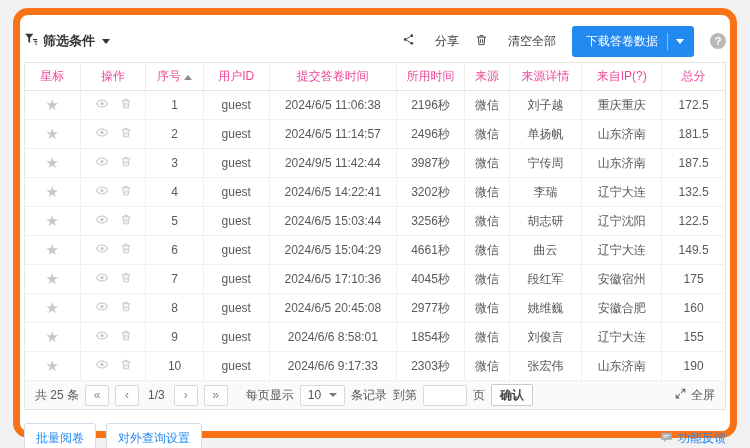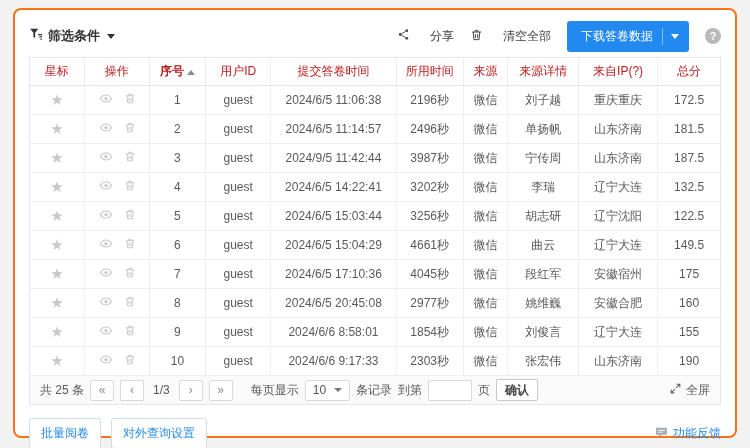--- a/index.html
+++ b/index.html
@@ -1,49 +1,49 @@
 <!DOCTYPE html>
 <html><head>
 <meta charset="utf-8">
 <style>
   * { margin:0; padding:0; box-sizing:border-box; }
   html,body { width:750px; height:448px; overflow:hidden;
     font-family:"Liberation Sans","DejaVu Sans",sans-serif; background:#f2f2f2; }
-  .card { margin:8px 13px; background:#fff; border:2px solid #f97316;
-    border-radius:8px; padding:12px 14px 12px; height:430px; }
+  .card { margin:8px 13px; background:#fff; border:7px solid #f97316;
+    border-radius:15px; padding:12px 4px 12px; height:430px; }
 
   
   .toolbar { display:flex; align-items:center; height:28px; margin-bottom:7px; }
   .tb-left { display:flex; align-items:center; gap:5px; cursor:pointer; }
   .tb-left .label { font-size:13px; font-weight:bold; color:#333; }
   .caret-down { width:0; height:0; border-left:4px solid transparent;
     border-right:4px solid transparent; border-top:5px solid #333; margin-left:2px; }
   .tb-right { margin-left:auto; display:flex; align-items:center; gap:16px; }
   .tb-item { display:flex; align-items:center; gap:20px; font-size:12px; color:#404040; cursor:pointer; }
   .btn-download { display:flex; align-items:center; background:#2289f0; color:#fff;
     font-size:12px; border:none; border-radius:3px; padding:7px 10px 7px 14px; cursor:pointer; }
   .btn-download .txt { padding-right:9px; border-right:1px solid rgba(255,255,255,.45);text-align:center; }
   .btn-download .caret { width:0; height:0; border-left:4px solid transparent;
     border-right:4px solid transparent; border-top:5px solid #fff; margin-left:8px; }
   .help { width:16px; height:16px; border-radius:50%; background:#b9b9b9; color:#fff;
     font-size:11px; font-weight:bold; display:flex; align-items:center; justify-content:center; cursor:pointer; }
 
   
   table { width:100%; border-collapse:collapse; table-layout:fixed;
     border:1px solid #e5e5e5; font-size:12px; }
-  th { height:28px; color:#b91c1c; font-weight:normal; background:#fff;
+  th { height:28px; color:#ec4899; font-weight:normal; background:#fff;
     border-right:1px solid #ededed; border-bottom:1px solid #e5e5e5; }
   td { height:29px; color:#595959; text-align:center;
     border-right:1px solid #f0f0f0; border-bottom:1px solid #f0f0f0; }
   th:last-child, td:last-child { border-right:none; }
   .star { color:#c8c8c8; font-size:15px; cursor:pointer; }
   .op { display:inline-block; margin:0 5px; cursor:pointer; vertical-align:middle; }
   .sort-asc { display:inline-block; width:0; height:0; border-left:4px solid transparent;
     border-right:4px solid transparent; border-bottom:5px solid #8c8c8c; margin-left:3px; }
-  th.sortable { cursor:pointer;font-weight:bold; }
+  th.sortable { cursor:pointer; }
 
   
   .pager { display:flex; align-items:center; gap:6px; height:29px; padding:0 10px;
     background:#fafafa; border:1px solid #e5e5e5; border-top:none; font-size:12px; color:#595959; }
   .pg-btn { min-width:24px; height:21px; background:#fff; border:1px solid #d9d9d9;
     border-radius:2px; color:#888; font-size:12px; cursor:pointer; line-height:19px; }
   .pg-ind { margin:0 3px; color:#555; }
   .pg-select { display:flex; align-items:center; gap:8px; border:1px solid #d9d9d9;
     border-radius:2px; background:#fff; height:21px; padding:0 7px; cursor:pointer; color:#555; }
   .pg-select .caret { width:0; height:0; border-left:4px solid transparent;

